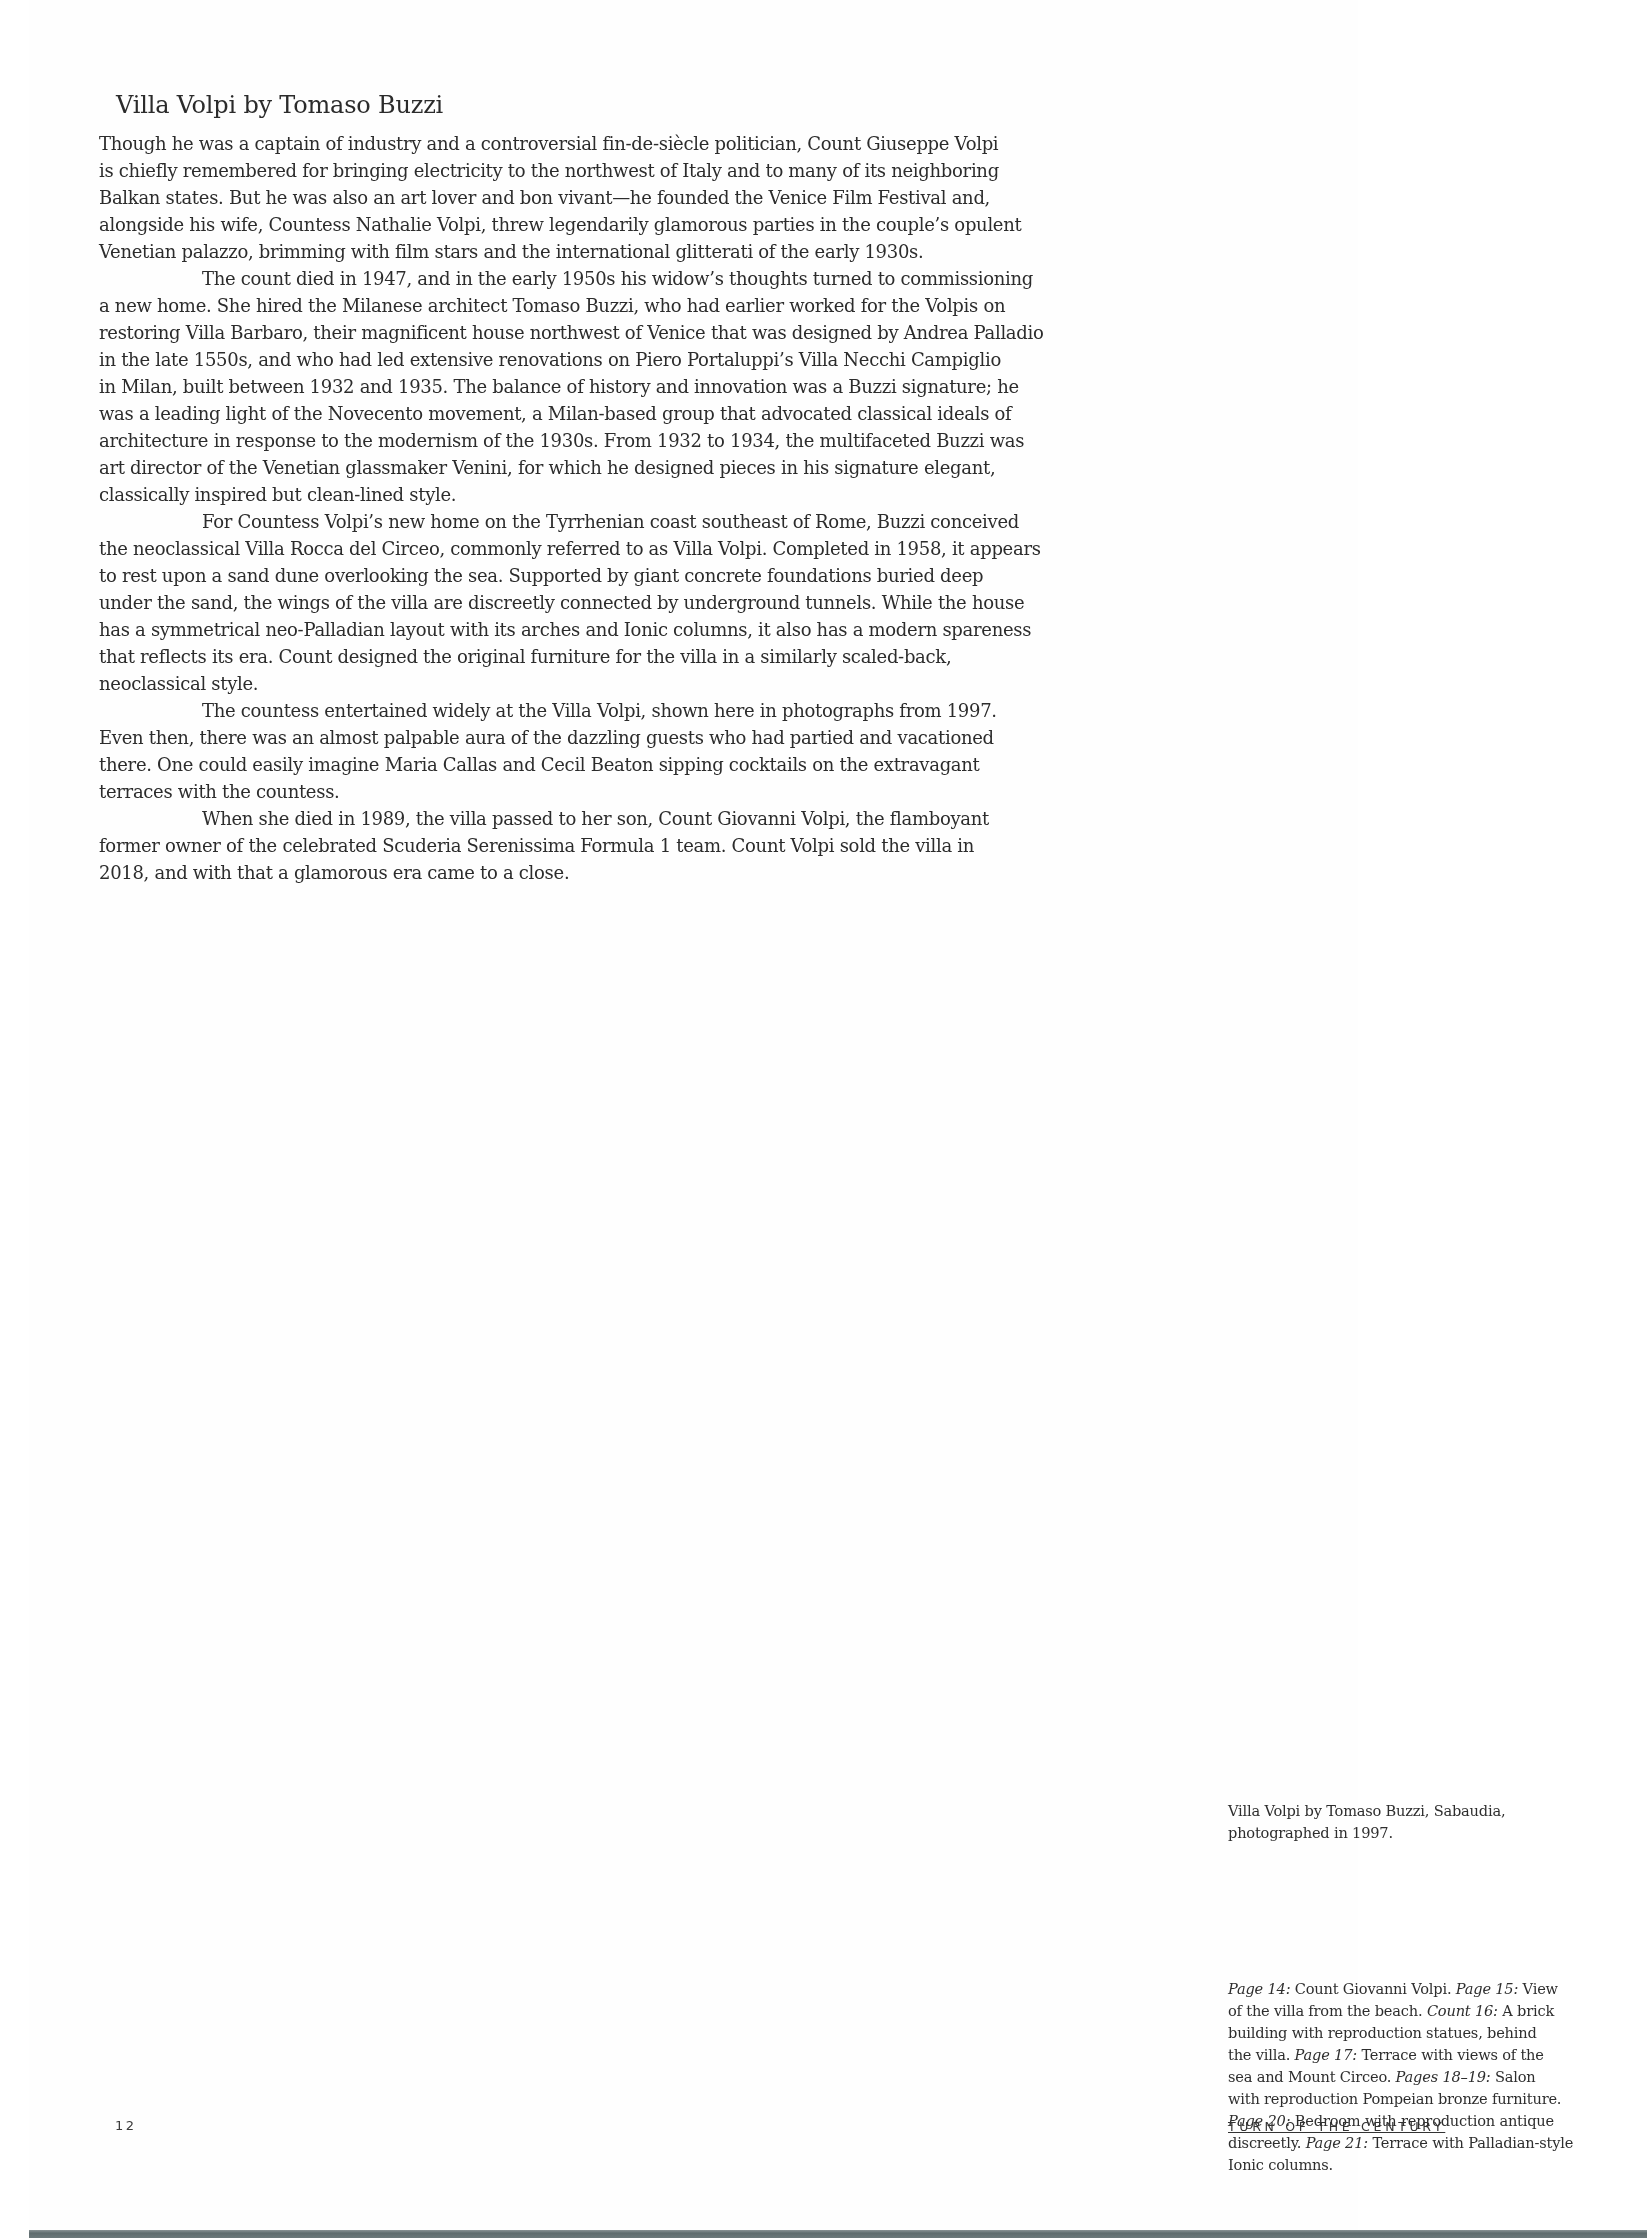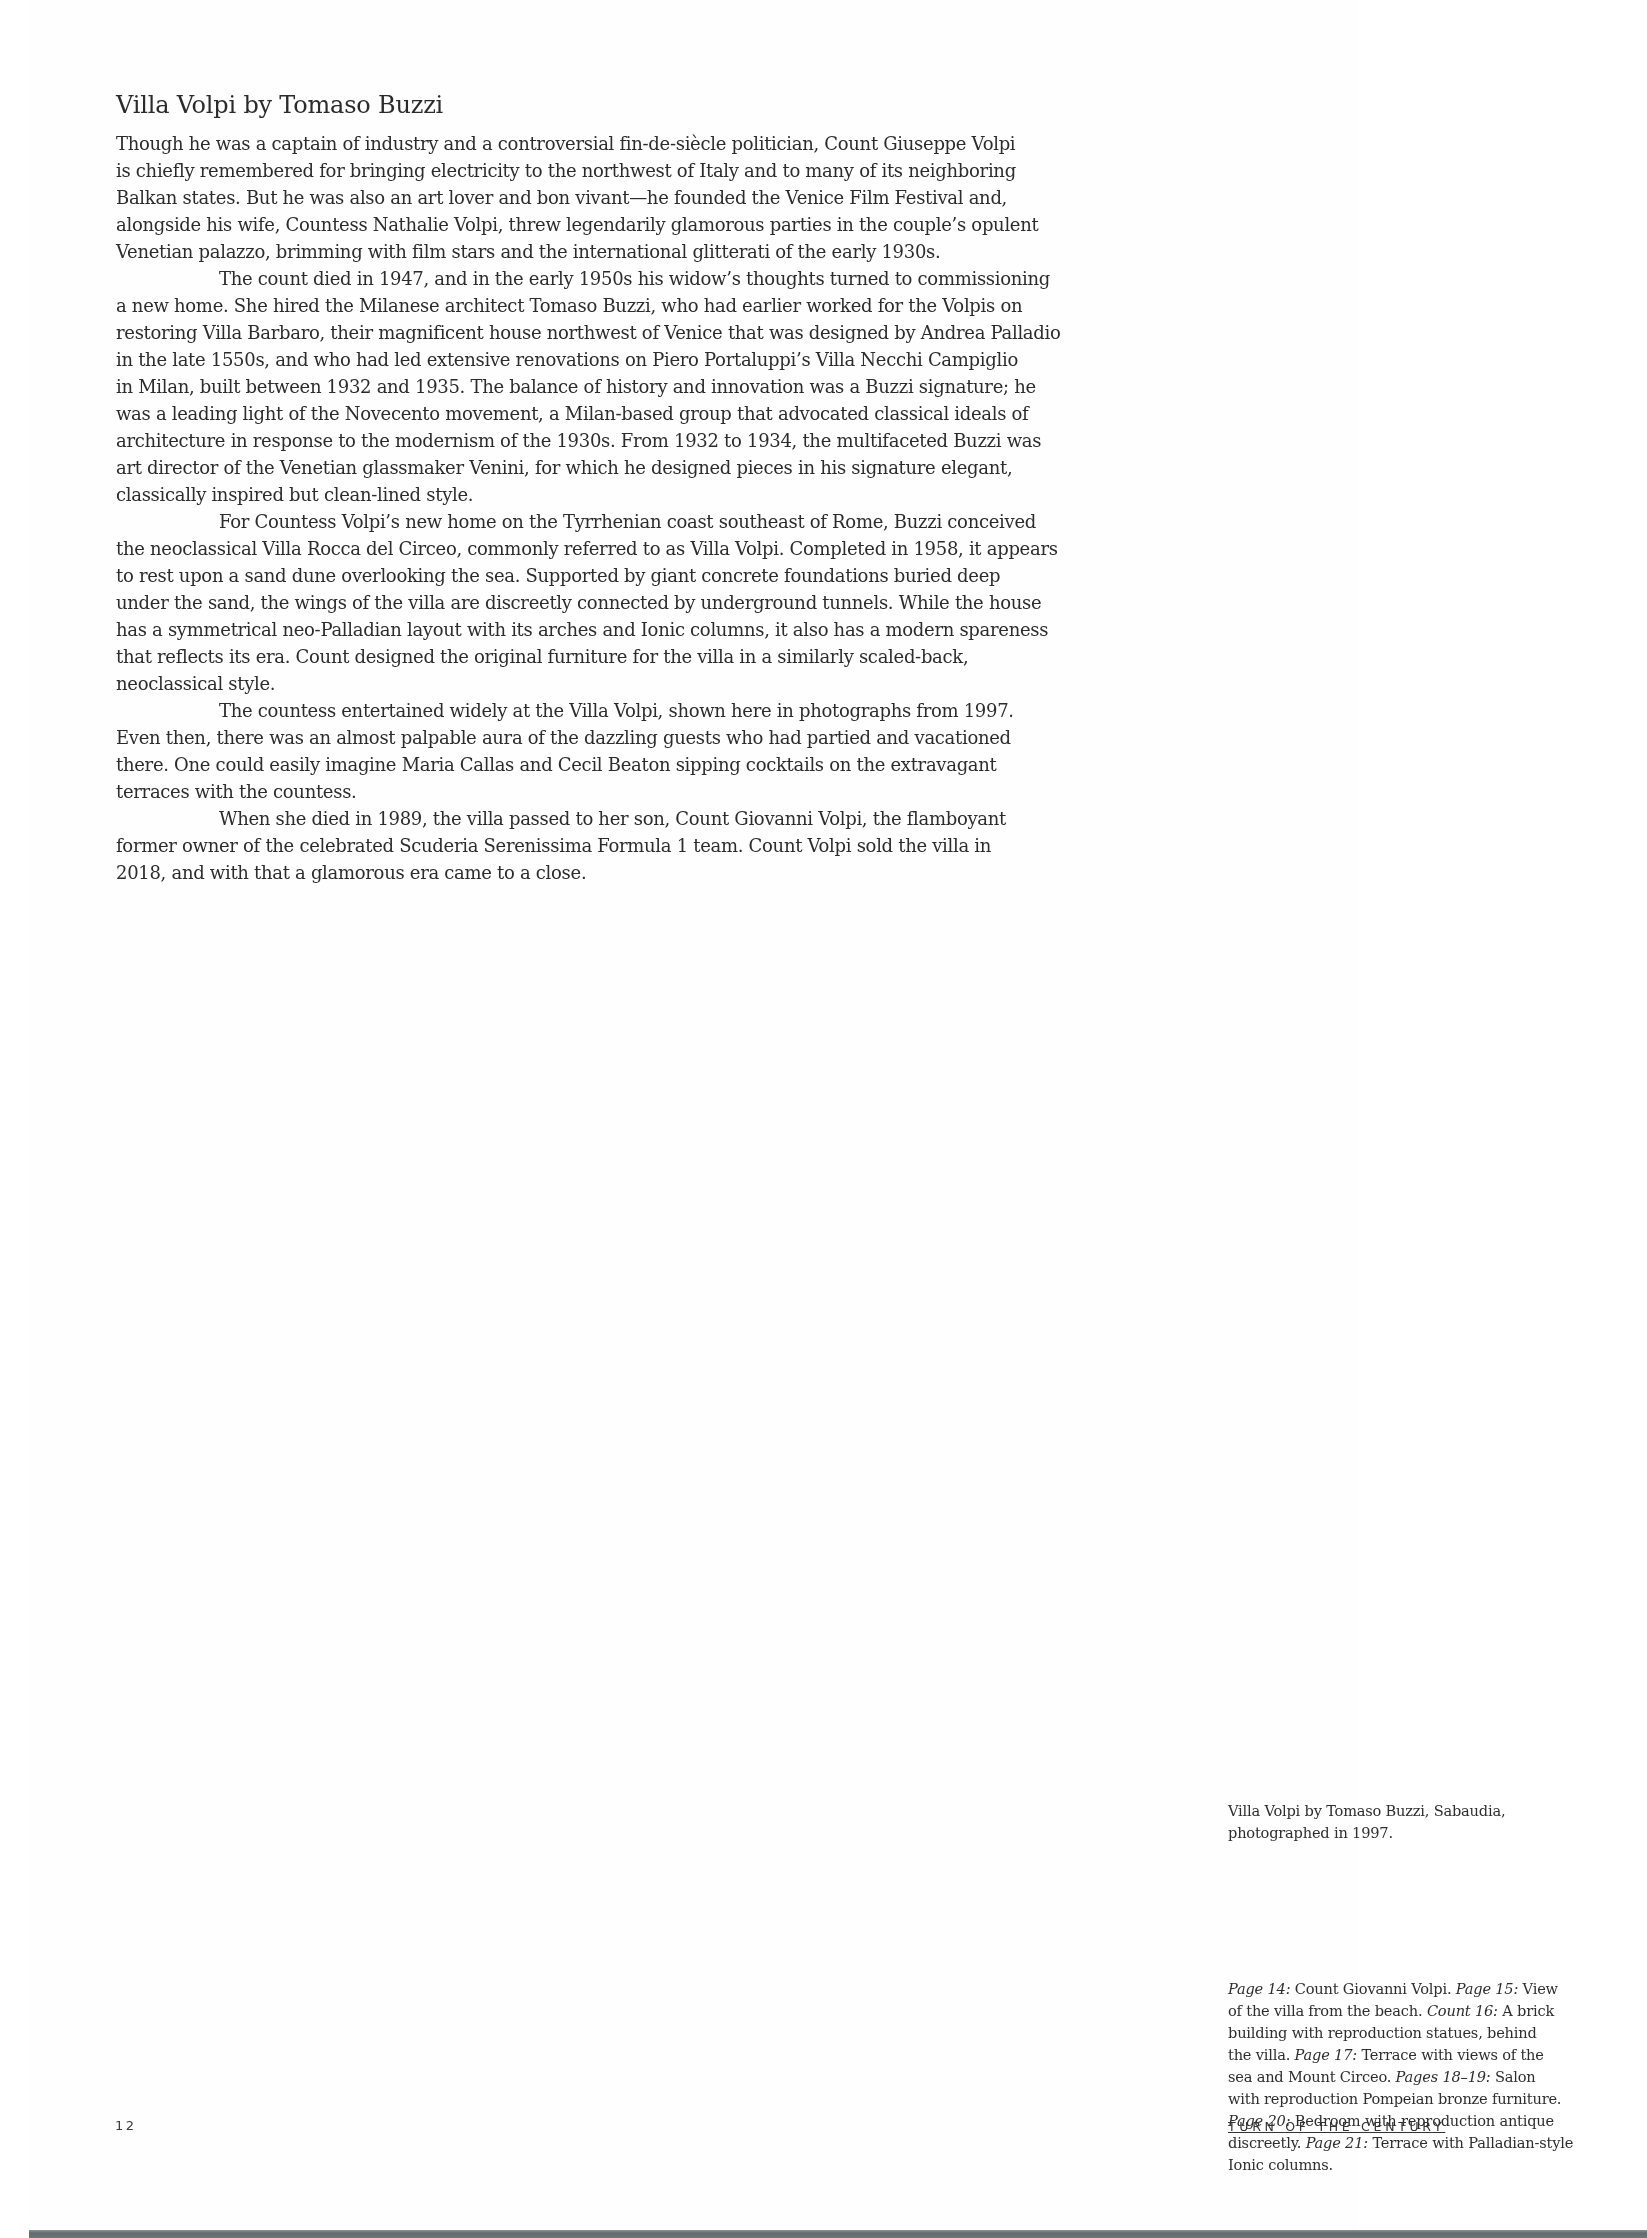--- a/index.html
+++ b/index.html
@@ -30,21 +30,21 @@
     font-size: 24px;
     line-height: 30px;
     font-weight: normal;
     color: #2b2b2b;
     margin: 0;
     white-space: nowrap;
     letter-spacing: -0.2px;
   }
   .body-text {
     position: absolute;
-    left: 87px;
+    left: 70px;
     top: 130px;
     width: 980px;
     font-size: 18px;
     line-height: 27px;
     color: #2c2c2c;
     letter-spacing: -0.3px;
   }
   .para { margin: 0; }
   .line {
     display: block;

